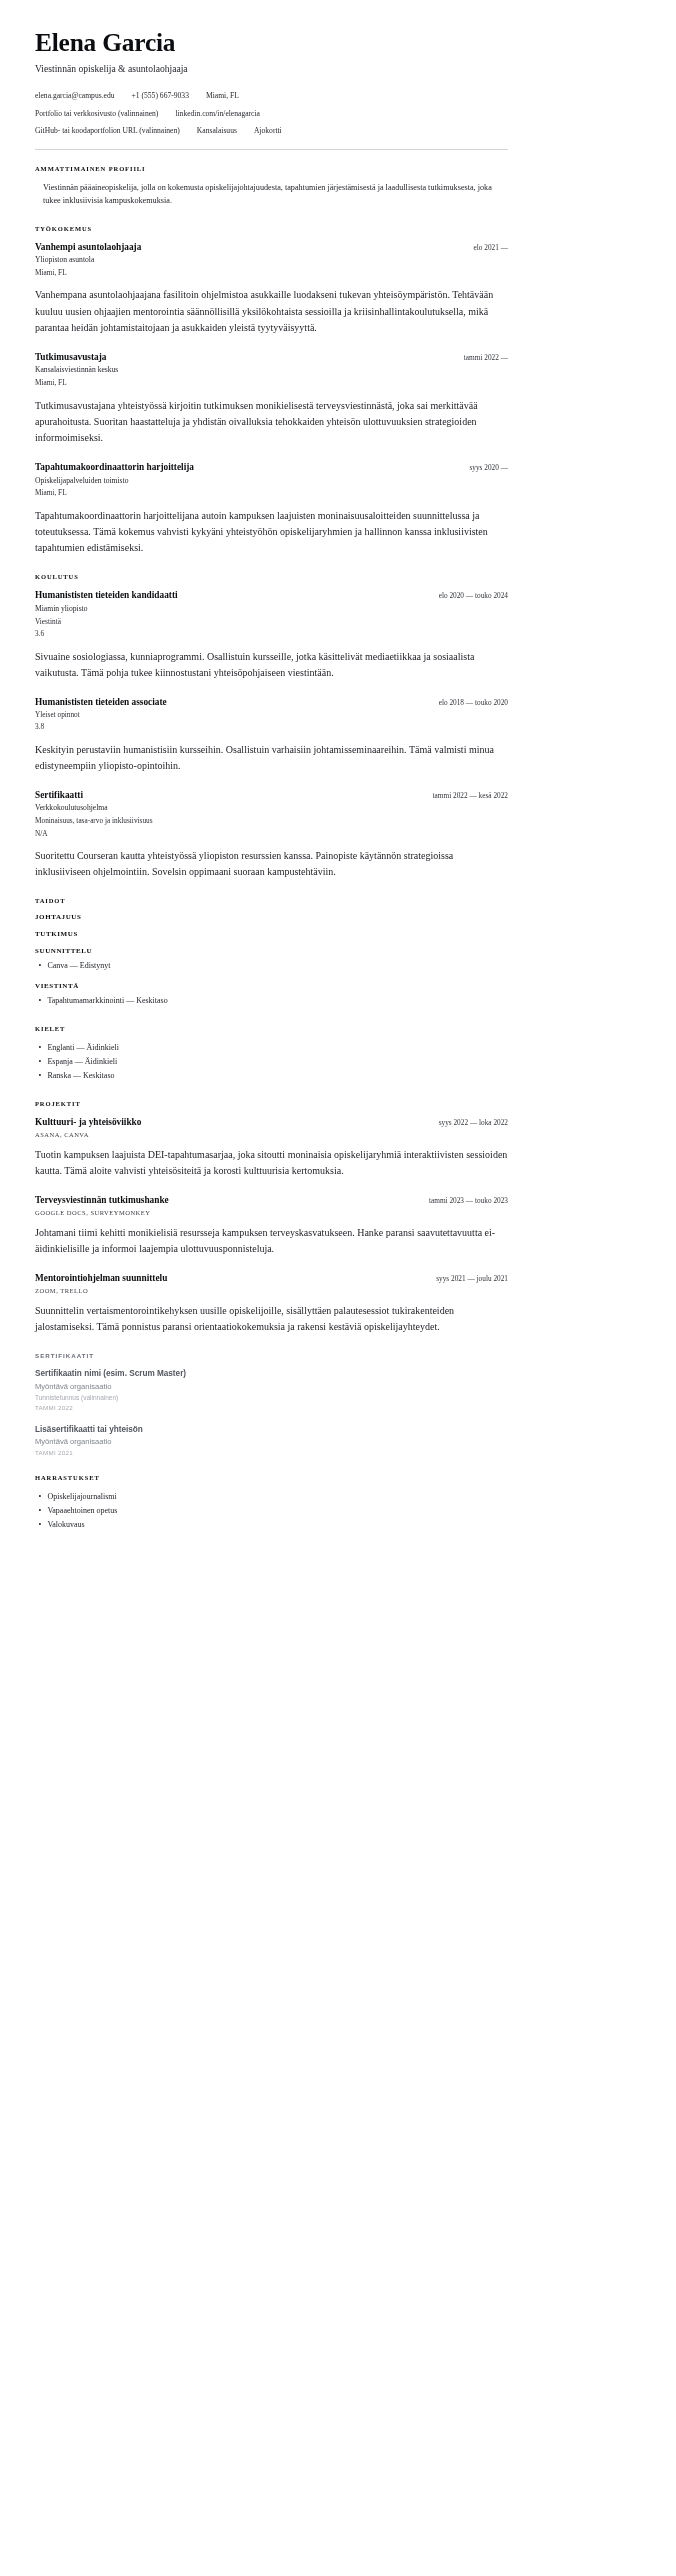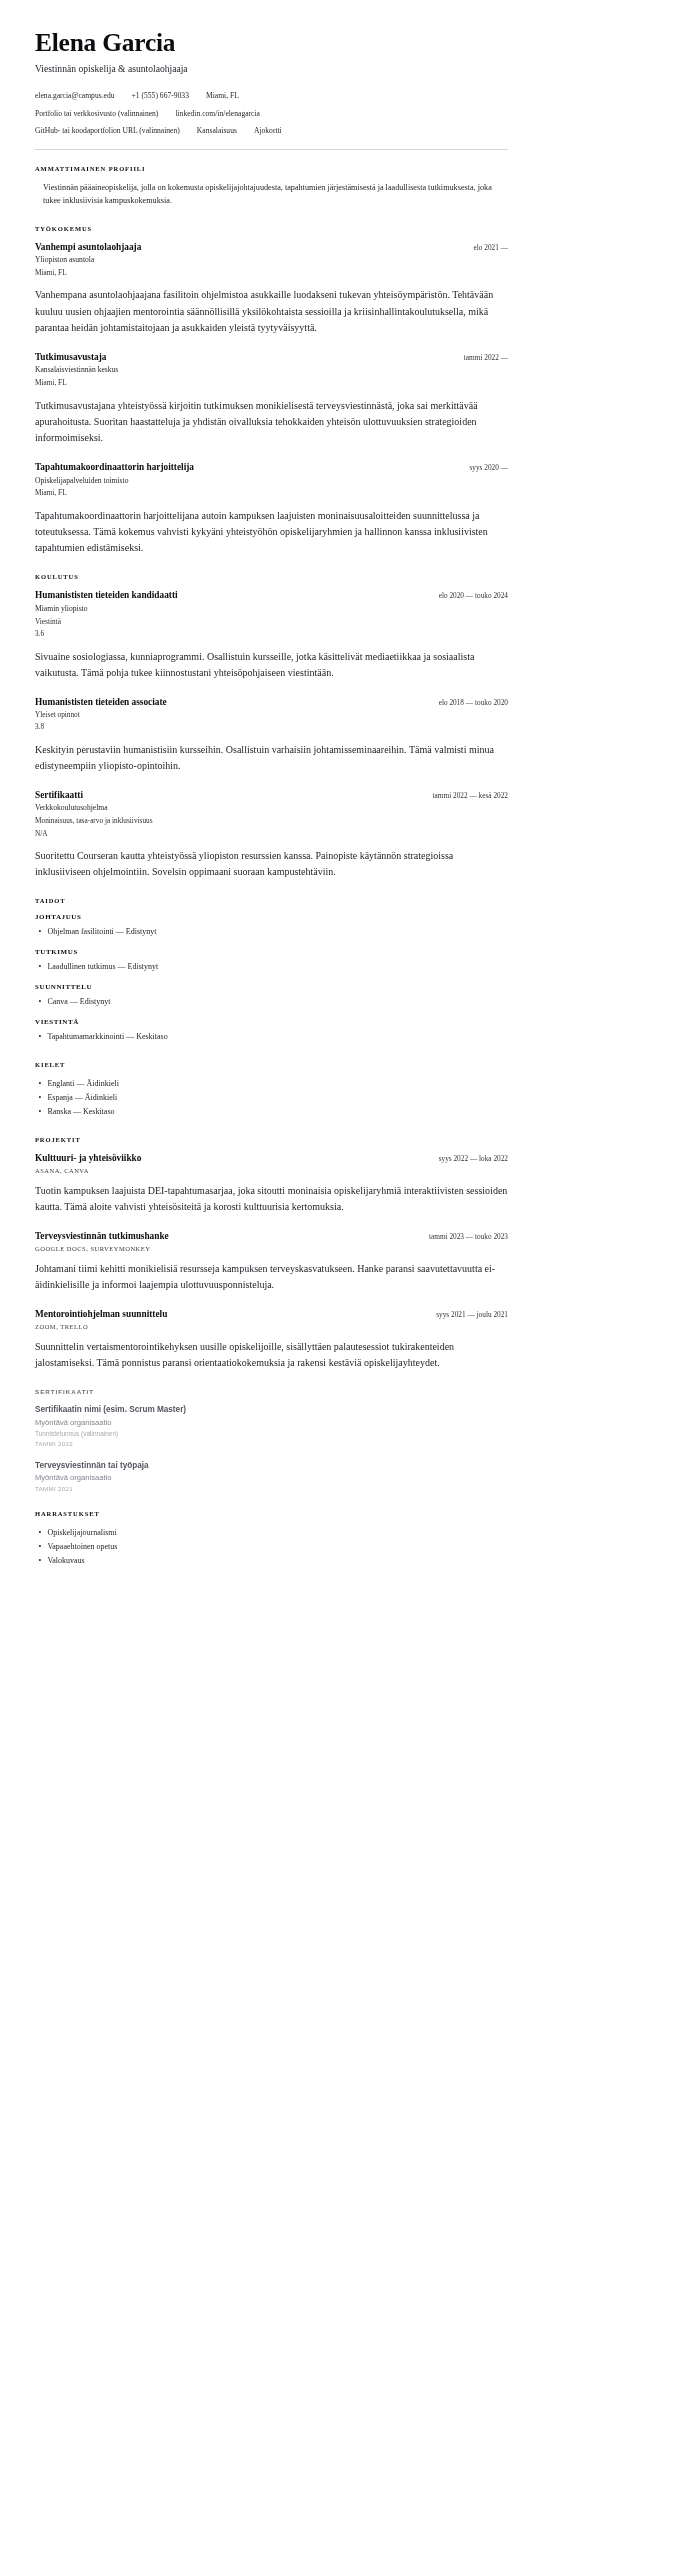--- a/index.html
+++ b/index.html
@@ -291,29 +291,23 @@
           <div class="entry-body">Suoritettu Courseran kautta yhteistyössä yliopiston resurssien kanssa. Painopiste käytännön strategioissa inklusiiviseen ohjelmointiin. Sovelsin oppimaani suoraan kampustehtäviin.</div>
         </div>
       </div>
   </section>
 
   <section class="section">
     <div class="section-title">Taidot</div>
     <div id="skills-list">
         <div class="skill-group">
           <div class="skill-group-title">Johtajuus</div>
-          <ul class="bullets">
-            <li>Ohjelman fasilitointi — Edistynyt</li>
-          </ul>
         </div>
         <div class="skill-group">
           <div class="skill-group-title">Tutkimus</div>
-          <ul class="bullets">
-            <li>Laadullinen tutkimus — Edistynyt</li>
-          </ul>
         </div>
         <div class="skill-group">
           <div class="skill-group-title">Suunnittelu</div>
           <ul class="bullets">
             <li>Canva — Edistynyt</li>
           </ul>
         </div>
         <div class="skill-group">
           <div class="skill-group-title">Viestintä</div>
           <ul class="bullets">
@@ -365,21 +359,21 @@
   <section class="section">
     <div class="certs-title">Sertifikaatit</div>
     <div id="certificates-list">
         <div class="cert-entry">
           <div class="cert-name">Sertifikaatin nimi (esim. Scrum Master)</div>
           <div class="cert-issuer">Myöntävä organisaatio</div>
           <div class="cert-id">Tunnistetunnus (valinnainen)</div>
           <div class="cert-date">tammi 2022</div>
         </div>
         <div class="cert-entry">
-          <div class="cert-name">Terveysviestinnän tai työpaja</div>
+          <div class="cert-name">Lisäsertifikaatti tai yhteisön</div>
           <div class="cert-issuer">Myöntävä organisaatio</div>
           <div class="cert-date">tammi 2021</div>
         </div>
       </div>
   </section>
 
   <section class="section">
     <div class="section-title">Harrastukset</div>
     <ul class="bullets" id="interests-list">
         <li>Opiskelijajournalismi</li>

